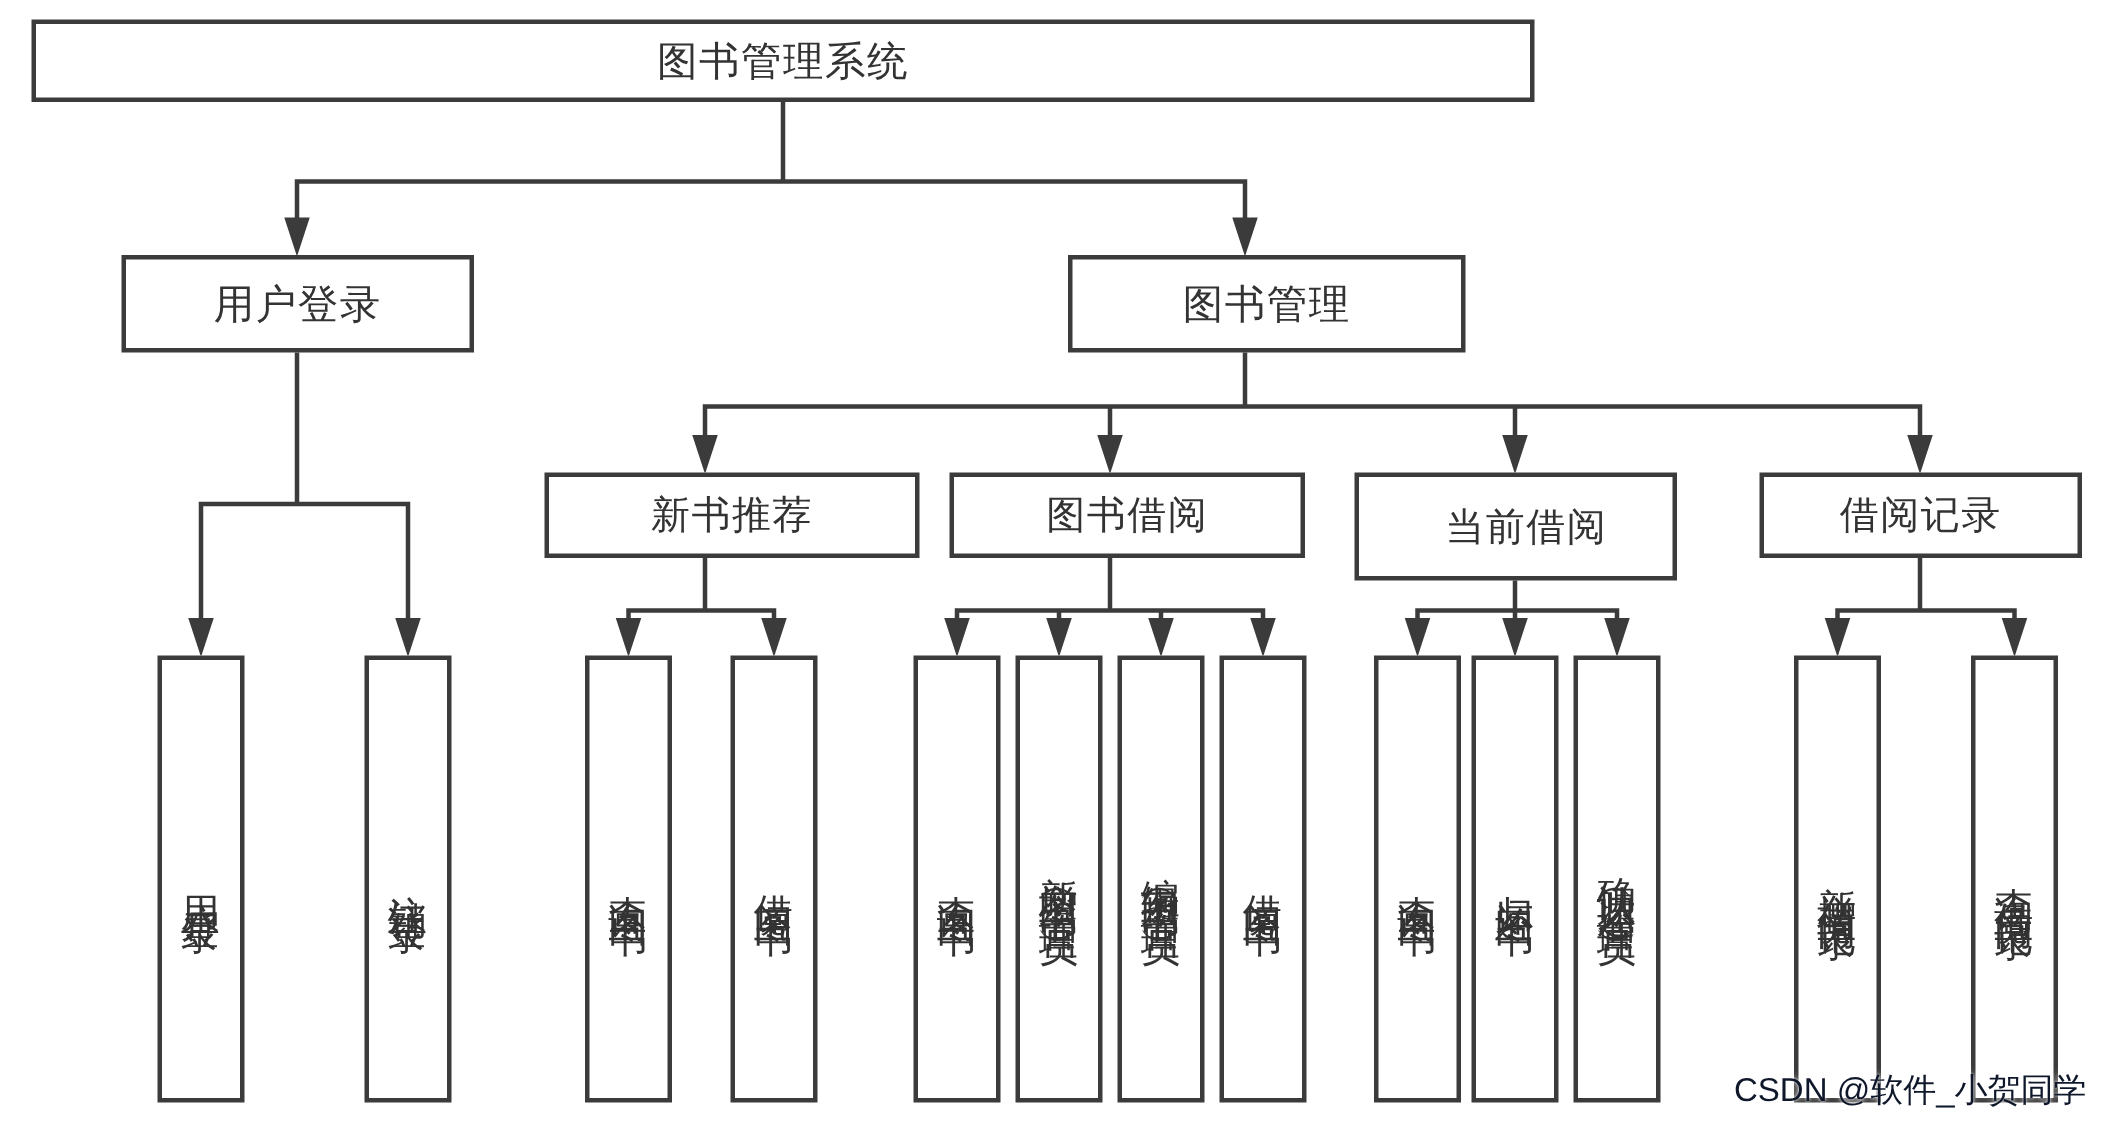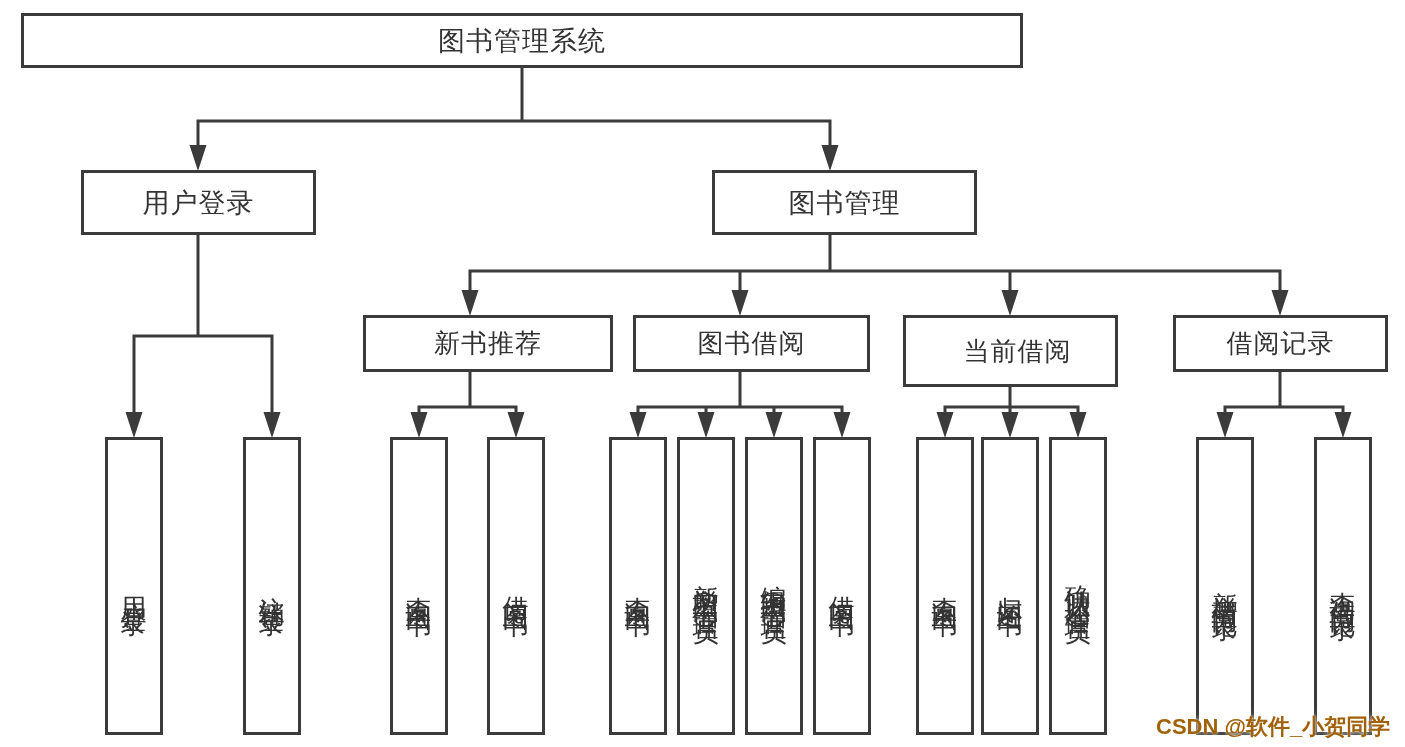--- a/index.html
+++ b/index.html
@@ -28,25 +28,24 @@
   .v .lbl{
     writing-mode:vertical-rl;
     font-size:26px;
     letter-spacing:5px;
     line-height:1;
   }
   .watermark{
     position:absolute;
     left:1156px;top:712px;
     font-size:22px;
-    color:#a16207;
+    color:#0f172a;
     white-space:nowrap;
     z-index:5;
     text-shadow:0 0 2px rgba(255,255,255,0.95),0 0 6px rgba(255,255,255,0.8);
-    font-weight:bold;
   }
 </style>
 </head>
 <body>
 
 <div class="canvas">
 
   <svg class="wires" width="1405" height="747" viewBox="0 0 1405 747">
     <path d="M522 68 V121
          M198 121 H830

